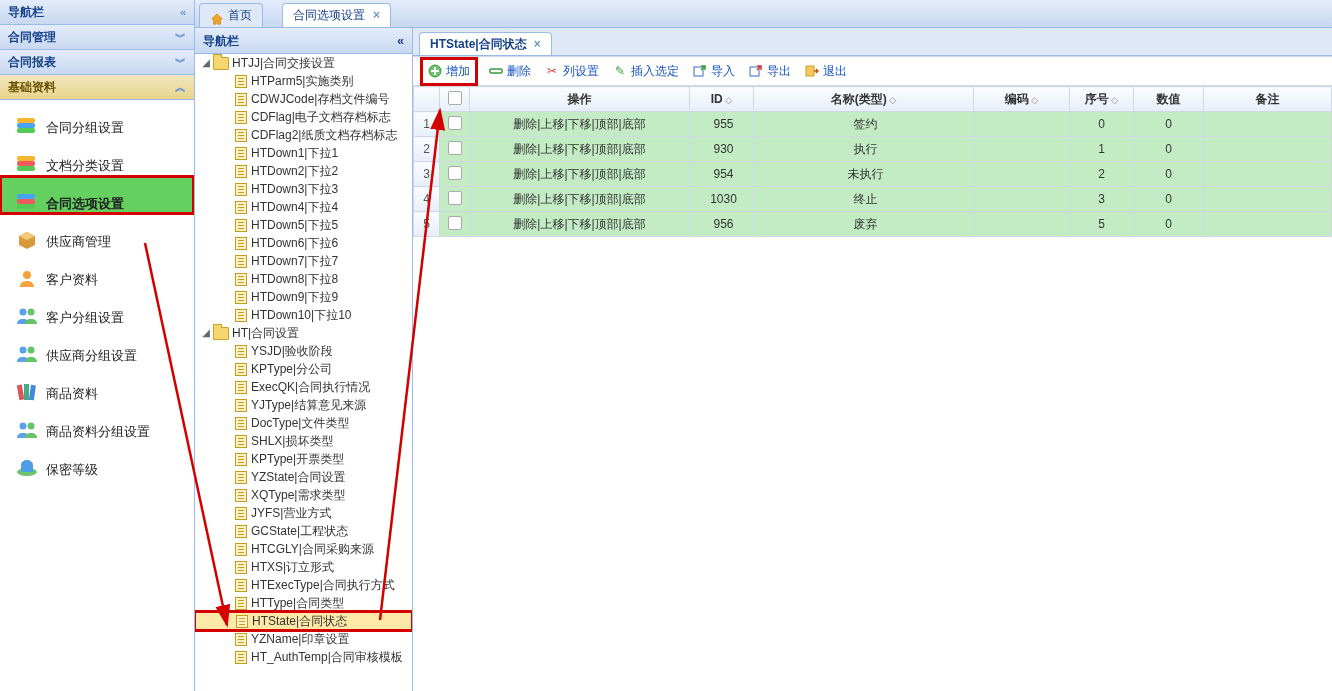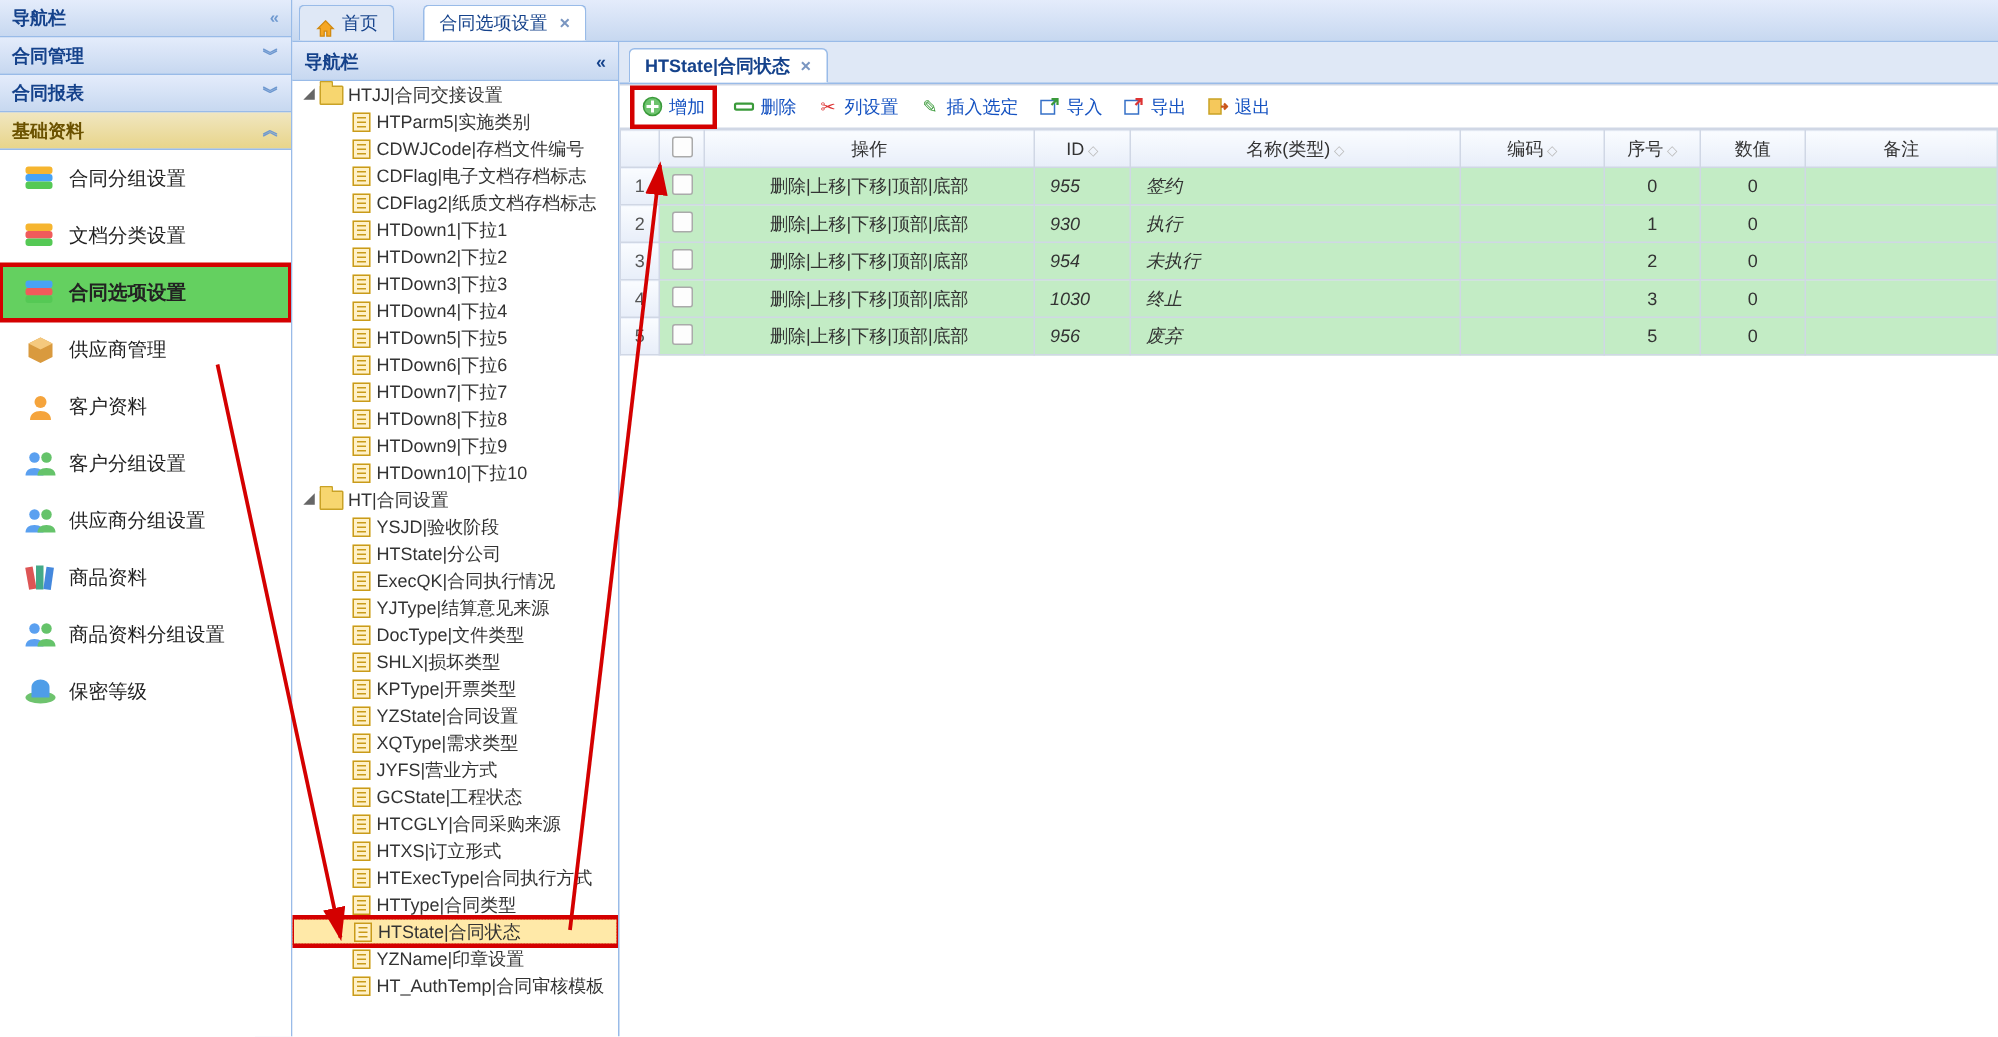--- a/index.html
+++ b/index.html
@@ -4,21 +4,21 @@
 <style>
   * { box-sizing: border-box; }
   html, body { margin: 0; padding: 0; height: 100%; font-family: Arial, "Microsoft YaHei", sans-serif; font-size: 12px; color: #333; }
   body { display: flex; background: #fff; }
 
   
   .left-sidebar { width: 195px; border-right: 1px solid #99bbe8; background: #dfe8f6; display: flex; flex-direction: column; }
   .acc-header { height: 25px; line-height: 25px; padding: 0 8px; background: linear-gradient(#e4ecfb,#c7d8f0); border-bottom: 1px solid #99bbe8; color: #15428b; font-weight: bold; display:flex; justify-content: space-between; align-items:center; cursor:pointer; }
   .acc-header .chev { color:#6f99d0; font-size:11px; }
   .acc-body { flex:1; background:#fff; overflow:auto; }
-  .nav-item { display:flex; align-items:center; height:38px; padding:0 8px 0 16px; cursor:pointer; border-bottom:1px solid #fff; }
+  .nav-item { display:flex; align-items:flex-end; height:38px; padding:0 8px 0 16px; cursor:pointer; border-bottom:1px solid #fff; }
   .nav-item .icon { width:22px; height:22px; margin-right:8px; display:inline-flex; align-items:center; justify-content:center; }
   .nav-item.highlight { outline:3px solid #d40000; outline-offset:-2px; background:#64d060; color:#000; font-weight:bold; }
   .nav-title { font-size:13px; color:#222; }
   .stack-icon { position:relative; width:20px; height:16px; }
   .stack-icon span { position:absolute; left:0; width:18px; height:5px; border-radius:2px; }
 
   
   .main { flex:1; display:flex; flex-direction:column; }
   .top-tabs { height:28px; background:linear-gradient(#e4ecfb,#c7d8f0); border-bottom:1px solid #99bbe8; display:flex; align-items:flex-end; padding-left:4px;gap:16px; }
   .top-tab { height:24px; line-height:23px; padding:0 10px; background:#dfe8f6; border:1px solid #99bbe8; border-bottom:none; border-radius:4px 4px 0 0; margin-right:3px; display:flex; align-items:center; gap:4px; cursor:pointer; color:#15428b; }
@@ -51,23 +51,23 @@
   .sub-tab { height:23px; line-height:22px; padding:0 10px; background:#fff; border:1px solid #99bbe8; border-bottom:none; border-radius:4px 4px 0 0; color:#15428b; font-weight:bold; display:flex; align-items:center; gap:3px; }
 
   .toolbar { height:30px; display:flex; align-items:center; gap:14px; padding:0 10px; border-bottom:1px solid #d0d7e5; border-top:1px solid #d0d7e5; }
   .tb-btn { display:flex; align-items:center; gap:4px; color:#1552c1; cursor:pointer; }
   .tb-btn .glyph { width:14px; height:14px; display:inline-flex; align-items:center; justify-content:center; }
   .tb-btn.hilite { outline:3px solid #d40000; padding:3px 5px;text-align:center; }
 
   .grid { flex:1; overflow:auto; }
   table { border-collapse:collapse; width:100%; }
   th, td { border:1px solid #d0d7e5; height:25px; padding:0 6px; text-align:center; }
-  th { background:linear-gradient(#fafcff,#e8eef9); color:#333; font-weight:normal; }
+  th { background:linear-gradient(#fafcff,#e8eef9); color:#333; font-weight:bold; }
   th.sortable::after { content:" ◇"; color:#bbb; font-size:9px; }
-  td.left { text-align:left; padding-left:10px;font-style:italic; }
+  td.left { text-align:center; padding-left:10px; }
   tr.data td { background:#c3ecc5; }
   .rownum { background:linear-gradient(#fafcff,#e8eef9) !important; width:26px; color:#555; }
   .checkbox { width:14px; height:14px; border:1px solid #aaa; background:#fdfdfd; display:inline-block; border-radius:2px; }
 
   
   .arrow-overlay { position:fixed; top:0; left:0; width:100%; height:100%; pointer-events:none; z-index:999; }
 </style>
 </head>
 <body>
 
@@ -283,21 +283,21 @@
             <span class="exp">◢</span>
             <span class="folder open"></span>
             <span>HT|合同设置</span>
           </div>
           <div class="tree-node leaf">
             <span class="file"></span>
             <span>YSJD|验收阶段</span>
           </div>
           <div class="tree-node leaf">
             <span class="file"></span>
-            <span>HTState|分公司</span>
+            <span>KPType|分公司</span>
           </div>
           <div class="tree-node leaf">
             <span class="file"></span>
             <span>ExecQK|合同执行情况</span>
           </div>
           <div class="tree-node leaf">
             <span class="file"></span>
             <span>YJType|结算意见来源</span>
           </div>
           <div class="tree-node leaf">

